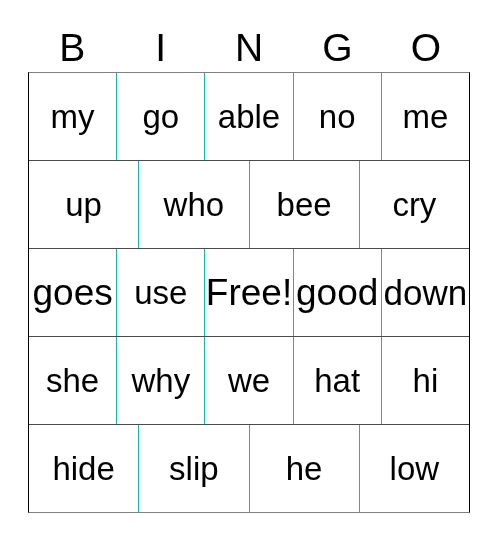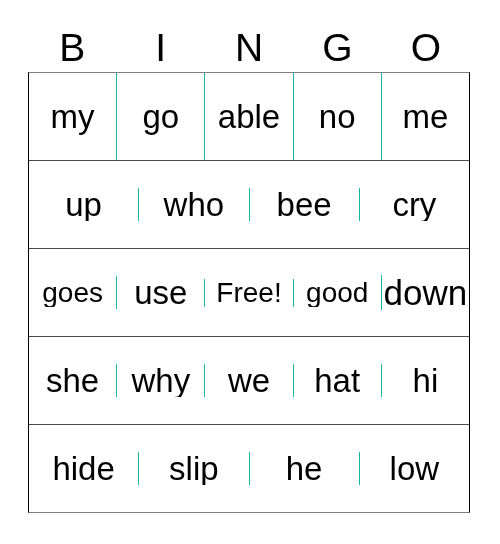--- a/index.html
+++ b/index.html
@@ -61,21 +61,20 @@
     flex-direction: column;
     background: #ffffff;
   }
   .grid-row {
     flex: 1 1 0;
     display: flex;
     min-height: 0;
   }
   .grid-row + .grid-row {
     border-top: 1px solid #4a4a4a;
-    align-items: center;
   }
   .cell {
     flex: 1 1 0;
     min-width: 0;
     display: flex;
     align-items: center;
     justify-content: center;
     box-sizing: border-box;
     background: #ffffff;
     overflow: hidden;
@@ -87,21 +86,21 @@
     display: block;
     text-align: center;
     line-height: 1;
     white-space: nowrap;
     color: #000000;
     font-size: 33px;
   }
   
   .fs-xs  { font-size: 20px; }
   .fs-sm  { font-size: 35px; }
-  .fs-md  { font-size: 28px; }
+  .fs-md  { font-size: 37px; }
   .fs-lg  { font-size: 33px; }
 </style>
 </head>
 <body>
 
 <div id="bingo-card">
 
   <div id="header-row">
     <div class="header-cell">
       <span>B</span>

